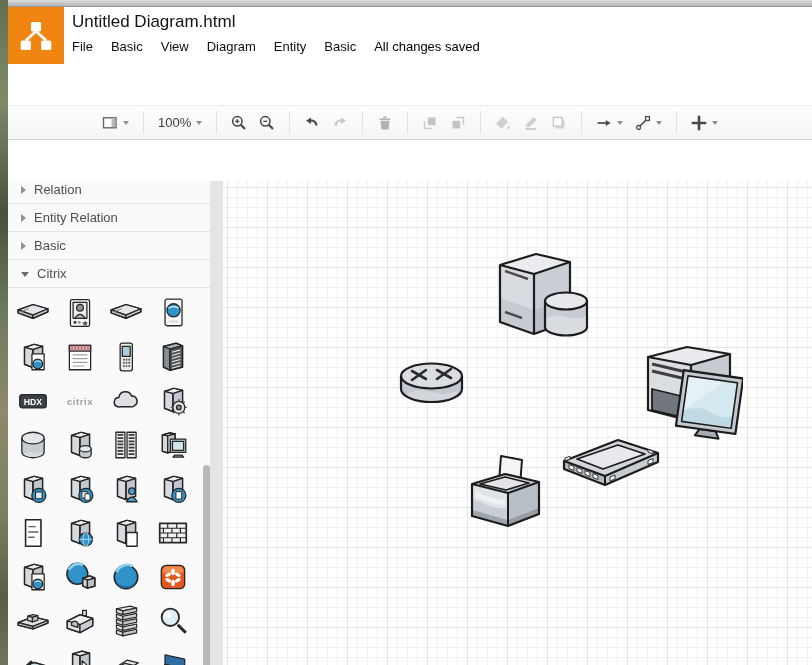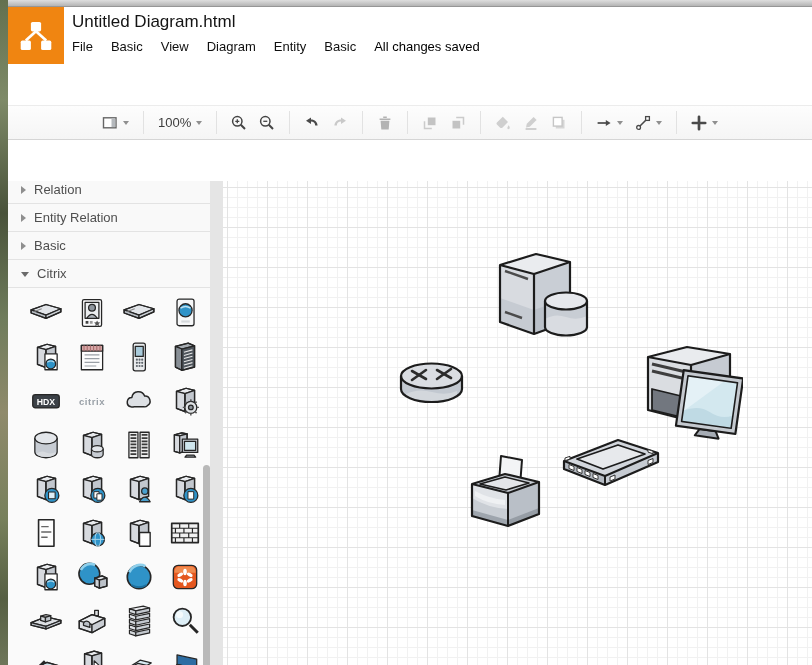--- a/index.html
+++ b/index.html
@@ -29,21 +29,21 @@
   .main{flex:1;display:flex;position:relative;min-height:0;}
   .sidebar{width:202px;flex:none;background:#fafafa;overflow:hidden;position:relative;}
   #sections{margin-top:-5px;}
   .section{height:28px;box-sizing:border-box;display:flex;align-items:center;padding-left:13px;
     border-bottom:1px solid #e3e3e3;font-size:13px;color:#4f4f4f;background:#f9f9f9;}
   .tri{width:0;height:0;border-top:4px solid transparent;border-bottom:4px solid transparent;
     border-left:5px solid #8f8f8f;margin-right:8px;}
   .tri.open{border-left:4px solid transparent;border-right:4px solid transparent;
     border-top:5px solid #6b6b6b;border-bottom:none;margin-top:1px;}
   .palette{display:grid;grid-template-columns:repeat(4,1fr);padding:8px 8px 0 8px;row-gap:10px;width:186px;}
-  .pal{height:34px;display:flex;align-items:center;justify-content:flex-end;}
+  .pal{height:34px;display:flex;align-items:center;justify-content:flex-start;}
   .picon{width:34px;height:34px;display:block;}
   .scrollthumb{position:absolute;left:195px;top:284px;width:7px;height:282px;background:#b9b9b9;
     border-radius:4px 4px 0 0;z-index:3;}
   .gutter{width:13px;flex:none;background:#e5e5e5;}
   .canvas{flex:1;position:relative;overflow:hidden;background-color:#fff;
     background-image:
       linear-gradient(to right,#e3e3e3 1px,transparent 1px),
       linear-gradient(to bottom,#e3e3e3 1px,transparent 1px),
       linear-gradient(to right,#f1f1f1 1px,transparent 1px),
       linear-gradient(to bottom,#f1f1f1 1px,transparent 1px);

